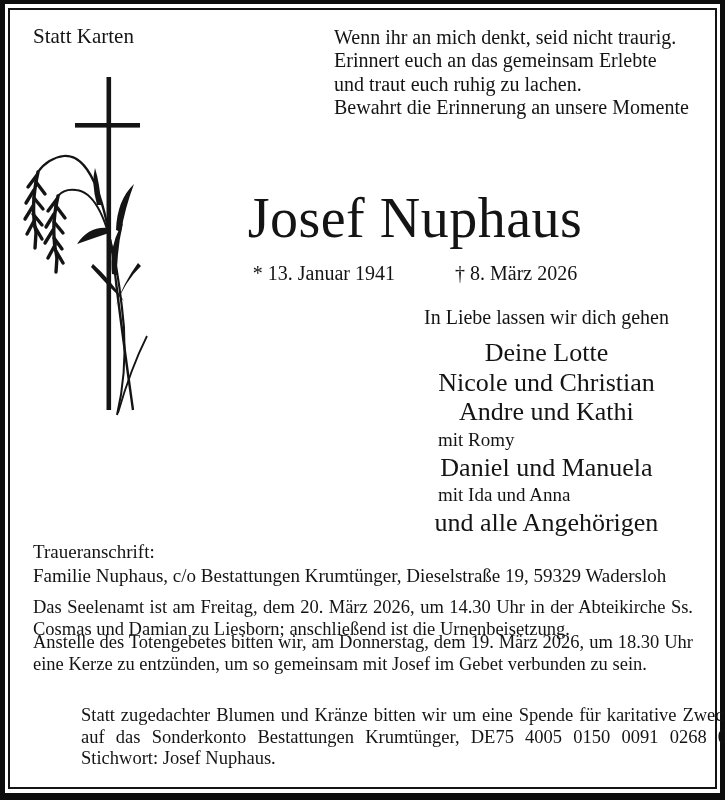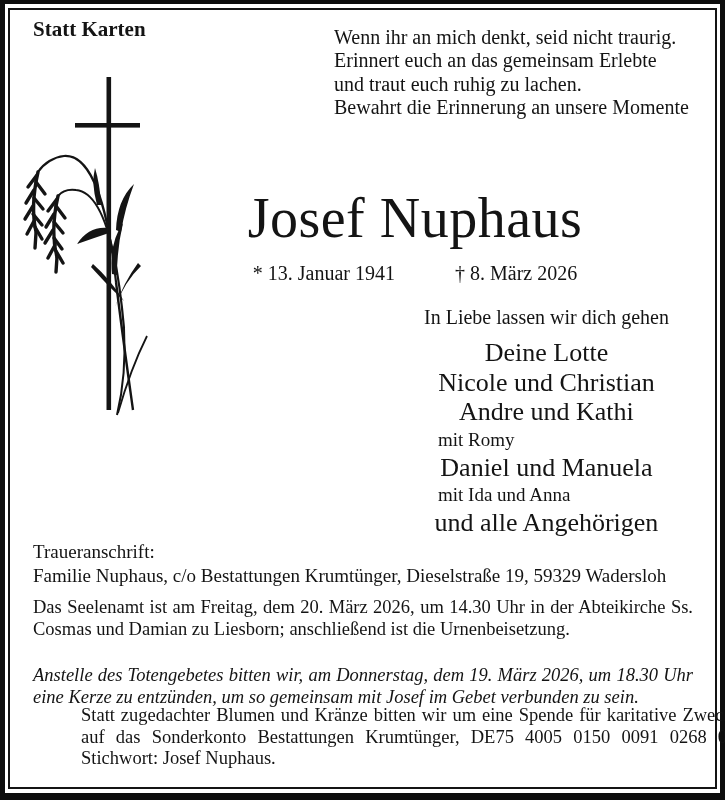--- a/index.html
+++ b/index.html
@@ -6,21 +6,21 @@
   html,body { width:725px; height:800px; background:#ffffff; }
   body { position:relative; font-family:"Liberation Serif", serif; color:#141414; overflow:hidden; }
 
   .frame-outer { position:absolute; inset:0; border-style:solid; border-color:#0d0d0d;
                  border-width:4px 5px 7px 5px; }
   .frame-inner { position:absolute; left:8px; top:8px; right:8px; bottom:11px;
                  border:2px solid #141414; }
 
   .abs { position:absolute; }
 
-  .top-left-note { left:33px; top:18px; font-size:21px; line-height:1.1; white-space:nowrap;font-weight:bold; }
+  .top-left-note { left:33px; top:25px; font-size:21px; line-height:1.1; white-space:nowrap; }
 
   .poem { left:334px; top:26px; }
   .poem div { font-size:20px; line-height:23.4px; white-space:nowrap; }
 
   .illustration { left:20px; top:68px; width:190px; height:350px; }
 
   .name-row { left:105px; top:190px; width:620px; text-align:center; }
   .name-row .name { font-size:56px; line-height:1; letter-spacing:0.5px; }
 
   .dates-row { left:105px; top:261px; width:620px; display:flex; justify-content:center; gap:60px;align-items:center; }
@@ -30,21 +30,21 @@
   .farewell-intro { font-size:20px; line-height:24px; margin-bottom:9px; white-space:nowrap; }
   .m-large { font-size:26px; line-height:29.5px; white-space:nowrap;text-align:center; }
   .m-small { font-size:19px; line-height:26px; padding-left:14px; white-space:nowrap; }
 
   .address { left:33px; top:540px; }
   .address div { font-size:19px; line-height:23.5px; white-space:nowrap; }
 
   .para { left:33px; width:660px; font-size:18.5px; line-height:21.6px;
           text-align:justify; }
   .para-1 { top:597px; }
-  .para-2 { top:665px;font-style:italic; }
+  .para-2 { top:632px; }
   .para-3 { top:705px;margin-left:48px; }
 
   svg .ink-stroke { stroke:#141414; fill:none; }
   svg .ink-fill { fill:#141414; stroke:none; }
 </style>
 </head>
 <body>
 
 <div class="frame-outer"></div>
 <div class="frame-inner"></div>

